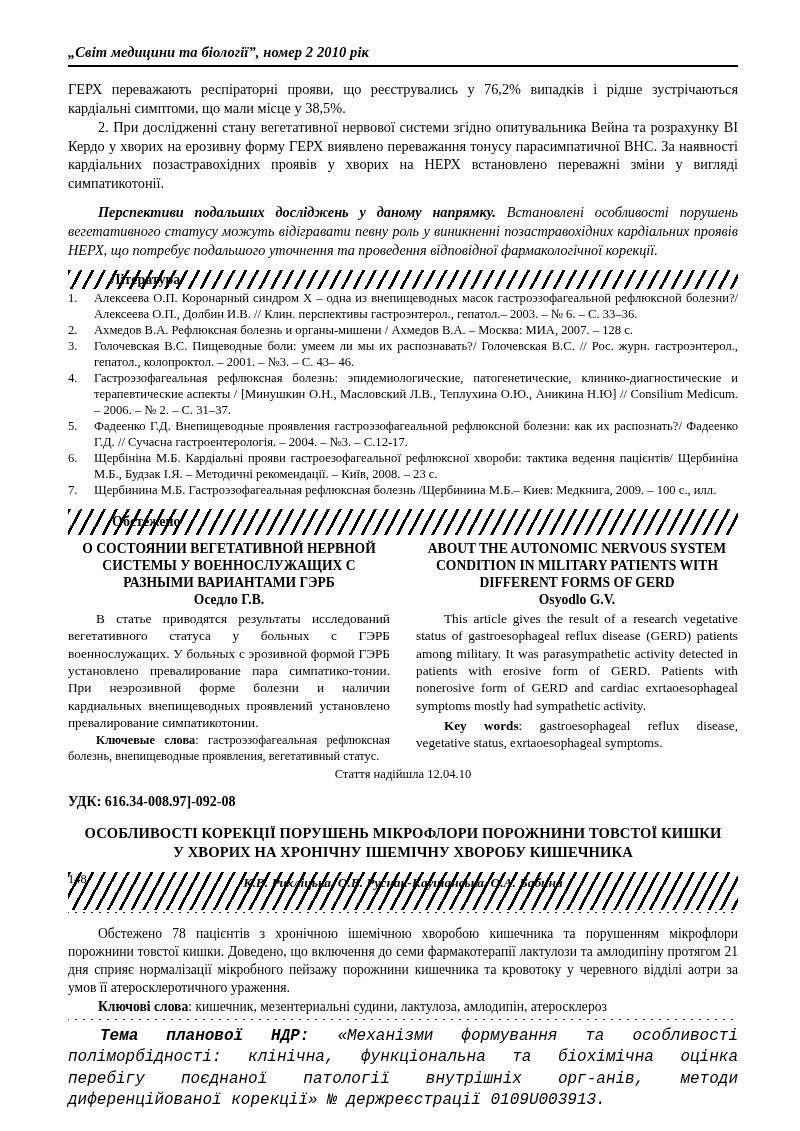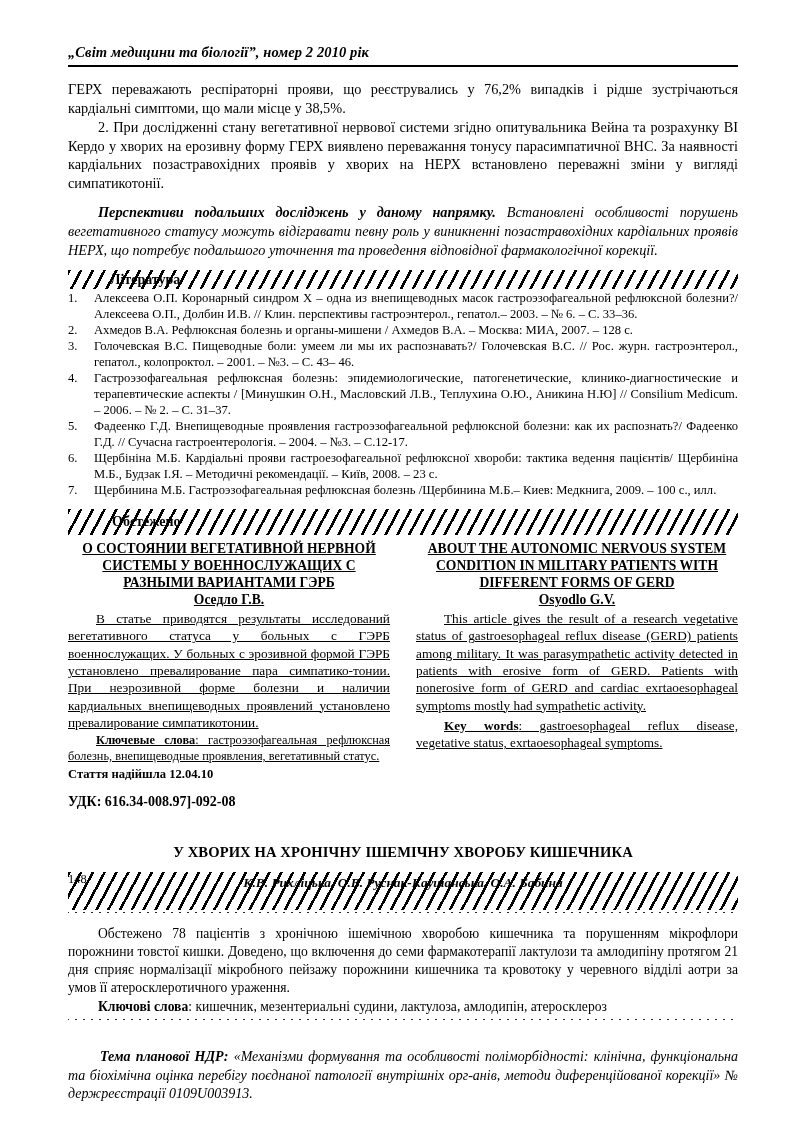--- a/index.html
+++ b/index.html
@@ -119,21 +119,20 @@
 
   
   .abs-cols {
     display: flex;
     gap: 26px;
     margin-top: 6px;
   }
   .abs-col {
     flex: 1 1 0;
     min-width: 0;
-    text-decoration: underline;
   }
   .abs-title {
     text-align: center;
     font-weight: bold;
     font-size: 13.6px;
     line-height: 1.25;
     margin: 0;
   }
   .abs-author {
     text-align: center;
@@ -158,24 +157,23 @@
     margin-top: 2px;
   }
   .abs-kw-en {
     font-size: 13.2px;
     line-height: 1.3;
     text-align: justify;
     text-indent: 28px;
     margin-top: 3px;
   }
   .received {
-    text-align: left;
+    text-align: center;
     font-size: 12.6px;
     margin-top: 2px;
-    font-weight: bold;
   }
 
   
   .udk {
     font-weight: bold;
     font-size: 14px;
     margin-top: 12px;
   }
   .art-title {
     text-align: center;
@@ -201,25 +199,25 @@
   .zig-bot { margin: 3px 0 0 0; }
 
   .summary {
     font-size: 13.6px;
     line-height: 1.33;
   }
   .summary p { font-size: 13.6px; }
 
   .ndr {
     font-style: italic;
-    font-size: 14px;
+    font-size: 16px;
     line-height: 1.34;
     text-align: justify;
     text-indent: 32px;
-    margin-top: 22px;
+    font-family: Liberation Mono, monospace;
   }
 
   .folio {
     position: absolute;
     left: 68px;
     bottom: 32px;
     font-size: 12.4px;
   }
 </style>
 </head>
@@ -290,21 +288,21 @@
       <p class="abs-kw-en"><span class="bold">Key words</span><span>: gastroesophageal reflux disease, vegetative status, exrtaoesophageal symptoms.</span></p>
     </div>
 
   </div>
 
   <div class="received">Стаття надійшла 12.04.10</div>
 
   <div class="udk">УДК: 616.34-008.97]-092-08</div>
 
   <p class="art-title">
-    <br>
+    <span>ОСОБЛИВОСТІ КОРЕКЦІЇ ПОРУШЕНЬ МІКРОФЛОРИ ПОРОЖНИНИ ТОВСТОЇ КИШКИ</span><br>
     <span>У ХВОРИХ НА ХРОНІЧНУ ІШЕМІЧНУ ХВОРОБУ КИШЕЧНИКА</span>
   </p>
 
   <div class="band band-auth">
     <span class="band-label">К.В. Рихліцька, О.В. Руснак-Каушанська, О.А. Бабина</span>
   </div>
 
   <div class="zig zig-top"></div>
 
   <div class="summary">

